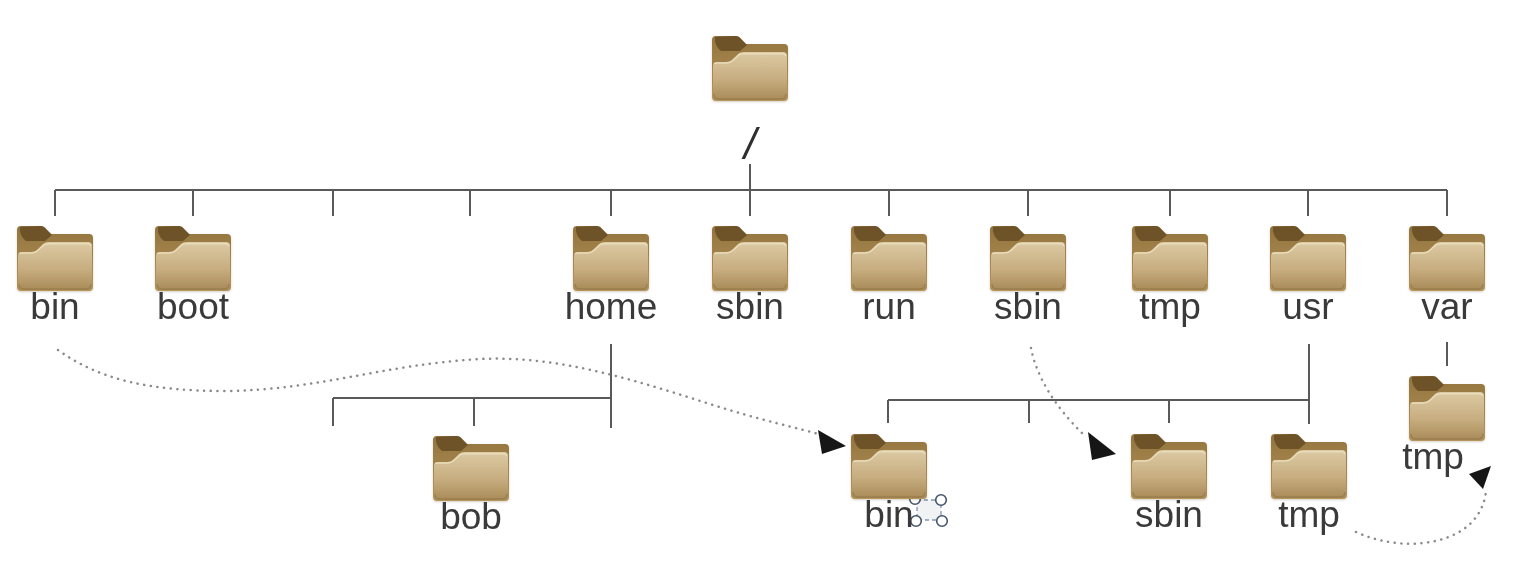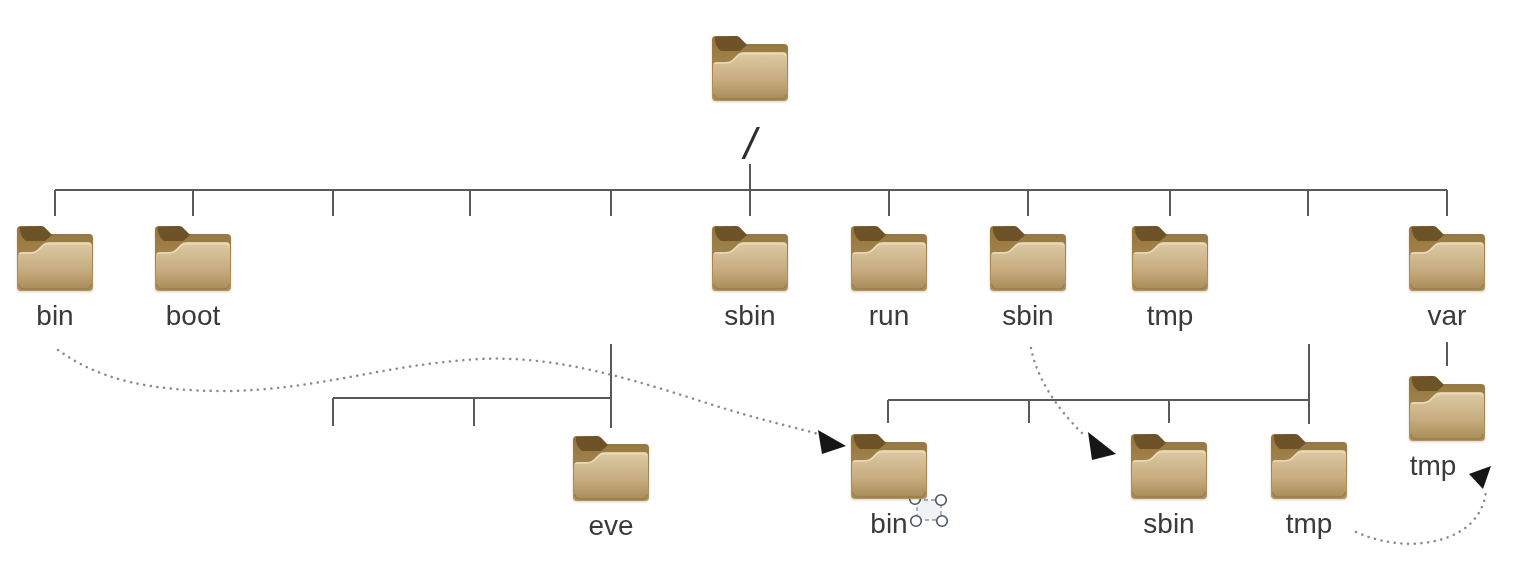--- a/index.html
+++ b/index.html
@@ -10,22 +10,22 @@
   #stage{position:relative;width:1522px;height:572px;background:#ffffff;}
   #overlay{position:absolute;left:0;top:0;width:1522px;height:572px;}
   .solid-line{fill:none;stroke:#595959;stroke-width:2;}
   .dotted-link{fill:none;stroke:#8a8a8a;stroke-width:2.5;stroke-dasharray:0.1 6.6;stroke-linecap:round;}
   .arrowhead{fill:#161616;stroke:none;}
   .sel-rect{fill:#f1f2f4;stroke:#8496b0;stroke-width:1.3;stroke-dasharray:4 3;}
   .sel-handle{fill:#ffffff;stroke:#44546a;stroke-width:1.6;}
   .node{position:absolute;width:84px;height:130px;}
   .folder{width:84px;height:78px;display:block;filter:drop-shadow(0 1px 1px rgba(90,70,30,0.25));}
   .label{
-    position:absolute;top:82px;left:50%;transform:translateX(-50%);
-    font-size:28px;line-height:32px;color:#3a3a3a;white-space:nowrap;text-align:center;
+    position:absolute;top:73px;left:50%;transform:translateX(-50%);
+    font-size:37px;line-height:32px;color:#3a3a3a;white-space:nowrap;text-align:center;
   }
   .root-label{top:92px;font-size:44px;line-height:48px;color:#2f2f2f;font-style:italic;}
   .shift-left{transform:translateX(calc(-50% - 14px));}
   #icon-defs{position:absolute;width:0;height:0;overflow:hidden;}
 </style>
 </head>
 <body>
 
 <svg id="icon-defs" aria-hidden="true">
   <defs>
@@ -88,20 +88,26 @@
         <use href="#folderShape"></use>
       </svg>
     <div class="label">bin</div>
   </div>
   <div class="node" style="left:151px;top:218px">
     <svg class="folder" viewBox="0 0 84 78">
         <use href="#folderShape"></use>
       </svg>
     <div class="label">boot</div>
   </div>
+  <div class="node" style="left:569px;top:218px">
+    <svg class="folder" viewBox="0 0 84 78">
+        <use href="#folderShape"></use>
+      </svg>
+    <div class="label">home</div>
+  </div>
   <div class="node" style="left:708px;top:218px">
     <svg class="folder" viewBox="0 0 84 78">
         <use href="#folderShape"></use>
       </svg>
     <div class="label">sbin</div>
   </div>
   <div class="node" style="left:847px;top:218px">
     <svg class="folder" viewBox="0 0 84 78">
         <use href="#folderShape"></use>
       </svg>
@@ -112,32 +118,38 @@
         <use href="#folderShape"></use>
       </svg>
     <div class="label">sbin</div>
   </div>
   <div class="node" style="left:1128px;top:218px">
     <svg class="folder" viewBox="0 0 84 78">
         <use href="#folderShape"></use>
       </svg>
     <div class="label">tmp</div>
   </div>
+  <div class="node" style="left:1266px;top:218px">
+    <svg class="folder" viewBox="0 0 84 78">
+        <use href="#folderShape"></use>
+      </svg>
+    <div class="label">usr</div>
+  </div>
   <div class="node" style="left:1405px;top:218px">
     <svg class="folder" viewBox="0 0 84 78">
         <use href="#folderShape"></use>
       </svg>
     <div class="label">var</div>
   </div>
 
-  <div class="node" style="left:569px;top:428px">
+  <div class="node" style="left:429px;top:428px">
     <svg class="folder" viewBox="0 0 84 78">
         <use href="#folderShape"></use>
       </svg>
-    <div class="label">eve</div>
+    <div class="label">bob</div>
   </div>
 
   <div class="node" style="left:847px;top:426px">
     <svg class="folder" viewBox="0 0 84 78">
         <use href="#folderShape"></use>
       </svg>
     <div class="label">bin</div>
   </div>
   <div class="node" style="left:1127px;top:426px">
     <svg class="folder" viewBox="0 0 84 78">

